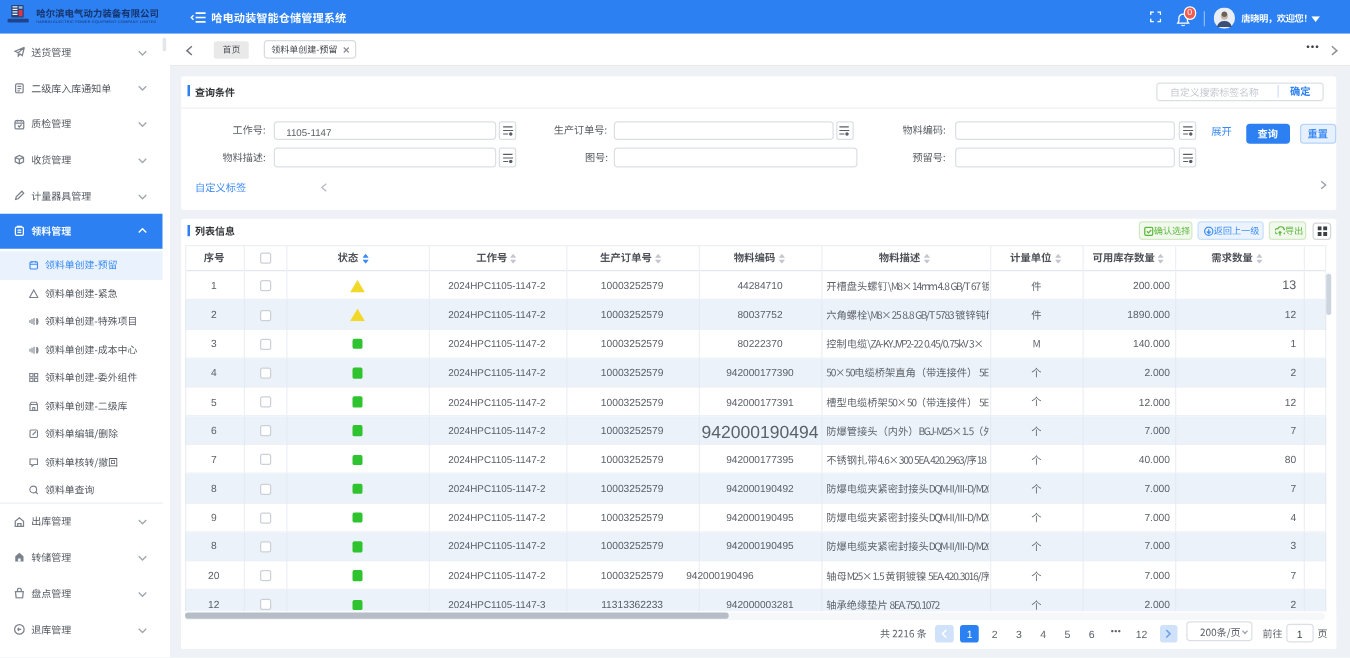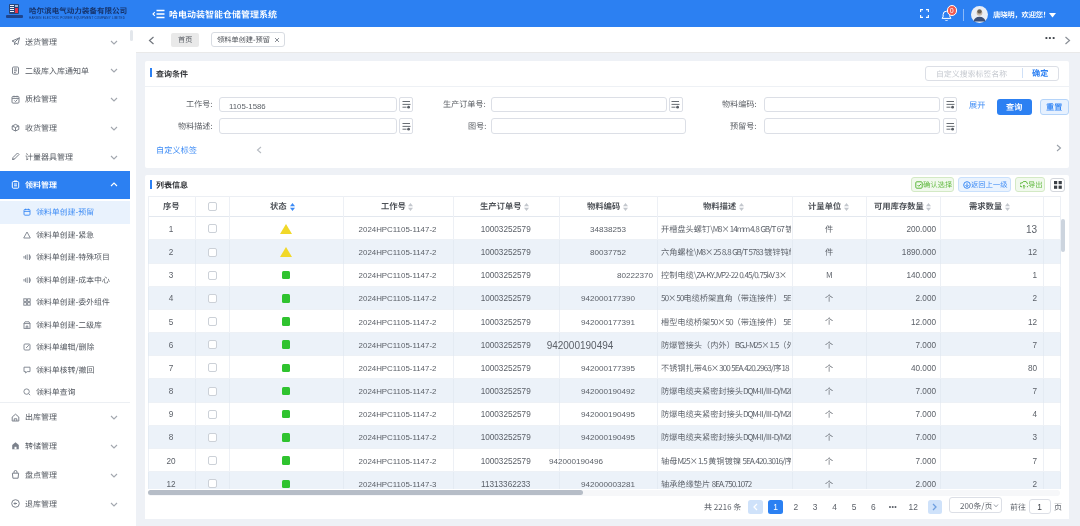--- a/index.html
+++ b/index.html
@@ -447,21 +447,21 @@
 <div style="position:absolute;left:145px;top:86px;width:924px;height:1px;background:#eef1f5"></div>
 <svg style="position:absolute;left:186.4px;top:100.3px;overflow:visible" width="26.6" height="9.3">
     <g fill="#55595f" transform="translate(0,6.97) scale(0.0810,-0.0810)">
       <use href="#g103" x="0"></use>
       <use href="#g104" x="100"></use>
       <use href="#g105" x="200"></use>
       <use href="#g106" x="300"></use>
     </g>
   </svg>
 <div style="position:absolute;left:218.5px;top:96.5px;width:178.5px;height:15.5px;background:#fff;border:1px solid #dcdfe6;border-radius:3px"></div>
-<div class="lat" style="left:229px;top:101.5px;font-size:7.8px;color:#5c6167">1105-1586</div>
+<div class="lat" style="left:229px;top:101.5px;font-size:7.8px;color:#5c6167">1105-1147</div>
 <div style="position:absolute;left:399px;top:96.5px;width:14px;height:15.5px;background:#fff;border:1px solid #dcdfe6;border-radius:2px"></div>
 <svg class="abs" style="left:401.5px;top:100.0px" width="9" height="9" fill="none" stroke="#585d64" stroke-width=".9">
     <path d="M.5 1.5h7.5M.5 4.4h8M.5 7.2h4"></path>
     <circle cx="6.6" cy="7.2" r="1.4" fill="#585d64" stroke="none"></circle>
   </svg>
 <svg style="position:absolute;left:443.2px;top:100.3px;overflow:visible" width="42.8" height="9.3">
     <g fill="#55595f" transform="translate(0,6.97) scale(0.0810,-0.0810)">
       <use href="#g107" x="0"></use>
       <use href="#g108" x="100"></use>
       <use href="#g109" x="200"></use>
@@ -735,21 +735,21 @@
     <path d="M2.5 8 0 4.8h5z" fill="#c3c7cd"></path>
   </svg>
 <div style="position:absolute;left:147.5px;top:239.4px;width:912.5px;height:1px;background:#edf1f6"></div>
 <div class="lat" style="left:171px;top:228.8px;font-size:8.2px;color:#5c6169;transform:translate(-50%,-50%)">1</div>
 <div style="position:absolute;left:207.5px;top:224.3px;width:9px;height:9px;background:#fff;border:1px solid #ccd1d8;border-radius:2px"></div>
 <svg class="abs" style="left:279.7px;top:223.8px" width="12" height="10">
     <path d="M6 0l6 10H0z" fill="#f1d829"></path>
   </svg>
 <div class="lat" style="left:397.5px;top:228.8px;font-size:7.9px;color:#5c6169;transform:translate(-50%,-50%)">2024HPC1105-1147-2</div>
 <div class="lat" style="left:505.7px;top:228.8px;font-size:8.2px;color:#5c6169;transform:translate(-50%,-50%)">10003252579</div>
-<div class="lat" style="left:608px;top:228.8px;font-size:8.1px;color:#5c6169;transform:translate(-50%,-50%)">34838253</div>
+<div class="lat" style="left:608px;top:228.8px;font-size:8.1px;color:#5c6169;transform:translate(-50%,-50%)">44284710</div>
 <div class="abs" style="left:661px;top:222.8px;width:129.5px;height:12px;overflow:hidden">
     <svg style="position:absolute;left:0.0px;top:2.0px;overflow:visible" width="132.5" height="9.4">
       <g fill="#5c6169" transform="translate(0,7.05) scale(0.0820,-0.0820)">
         <use href="#g113" x="0"></use>
         <use href="#g156" x="100"></use>
         <use href="#g83" x="200"></use>
         <use href="#g157" x="300"></use>
         <use href="#g158" x="400"></use>
         <use href="#g159" x="500"></use>
         <use href="#g160" x="600"></use>
@@ -839,21 +839,21 @@
     </g>
   </svg>
 <div class="lat" style="left:936px;top:252.0px;font-size:8.2px;color:#5c6169;transform:translate(-100%,-50%)">1890.000</div>
 <div class="lat" style="left:1037px;top:252.0px;font-size:8.2px;color:#5c6169;transform:translate(-100%,-50%)">12</div>
 <div style="position:absolute;left:147.5px;top:285.7px;width:912.5px;height:1px;background:#edf1f6"></div>
 <div class="lat" style="left:171px;top:275.1px;font-size:8.2px;color:#5c6169;transform:translate(-50%,-50%)">3</div>
 <div style="position:absolute;left:207.5px;top:270.6px;width:9px;height:9px;background:#fff;border:1px solid #ccd1d8;border-radius:2px"></div>
 <div style="position:absolute;left:281.5px;top:270.9px;width:8.5px;height:8.5px;background:#2fc32f;border-radius:1.5px"></div>
 <div class="lat" style="left:397.5px;top:275.1px;font-size:7.9px;color:#5c6169;transform:translate(-50%,-50%)">2024HPC1105-1147-2</div>
 <div class="lat" style="left:505.7px;top:275.1px;font-size:8.2px;color:#5c6169;transform:translate(-50%,-50%)">10003252579</div>
-<div class="lat" style="left:635px;top:275.1px;font-size:8.1px;color:#5c6169;transform:translate(-50%,-50%)">80222370</div>
+<div class="lat" style="left:608px;top:275.1px;font-size:8.1px;color:#5c6169;transform:translate(-50%,-50%)">80222370</div>
 <div class="abs" style="left:661px;top:269.1px;width:129.5px;height:12px;overflow:hidden">
     <svg style="position:absolute;left:0.0px;top:2.0px;overflow:visible" width="126.0" height="9.4">
       <g fill="#5c6169" transform="translate(0,7.05) scale(0.0820,-0.0820)">
         <use href="#g184" x="0"></use>
         <use href="#g185" x="100"></use>
         <use href="#g186" x="200"></use>
         <use href="#g187" x="300"></use>
         <use href="#g160" x="400"></use>
         <use href="#g188" x="430.6"></use>
         <use href="#g189" x="477.6"></use>
@@ -999,21 +999,21 @@
 <div style="position:absolute;left:792px;top:333.1px;width:1px;height:23.17px;background:#e4ebf3"></div>
 <div style="position:absolute;left:866px;top:333.1px;width:1px;height:23.17px;background:#e4ebf3"></div>
 <div style="position:absolute;left:940px;top:333.1px;width:1px;height:23.17px;background:#e4ebf3"></div>
 <div style="position:absolute;left:1043px;top:333.1px;width:1px;height:23.17px;background:#e4ebf3"></div>
 <div style="position:absolute;left:1060px;top:333.1px;width:1px;height:23.17px;background:#e4ebf3"></div>
 <div class="lat" style="left:171px;top:344.6px;font-size:8.2px;color:#5c6169;transform:translate(-50%,-50%)">6</div>
 <div style="position:absolute;left:207.5px;top:340.1px;width:9px;height:9px;background:#fff;border:1px solid #ccd1d8;border-radius:2px"></div>
 <div style="position:absolute;left:281.5px;top:340.4px;width:8.5px;height:8.5px;background:#2fc32f;border-radius:1.5px"></div>
 <div class="lat" style="left:397.5px;top:344.6px;font-size:7.9px;color:#5c6169;transform:translate(-50%,-50%)">2024HPC1105-1147-2</div>
 <div class="lat" style="left:505.7px;top:344.6px;font-size:8.2px;color:#5c6169;transform:translate(-50%,-50%)">10003252579</div>
-<div class="lat" style="left:580px;top:344.6px;font-size:10px;color:#5c6169;transform:translate(-50%,-50%)">942000190494</div>
+<div class="lat" style="left:608px;top:344.6px;font-size:14px;color:#5c6169;transform:translate(-50%,-50%)">942000190494</div>
 <div class="abs" style="left:661px;top:338.6px;width:129.5px;height:12px;overflow:hidden">
     <svg style="position:absolute;left:0.0px;top:2.0px;overflow:visible" width="142.0" height="9.4">
       <g fill="#5c6169" transform="translate(0,7.05) scale(0.0820,-0.0820)">
         <use href="#g208" x="0"></use>
         <use href="#g209" x="100"></use>
         <use href="#g31" x="200"></use>
         <use href="#g203" x="300"></use>
         <use href="#g157" x="400"></use>
         <use href="#g200" x="500"></use>
         <use href="#g210" x="600"></use>

